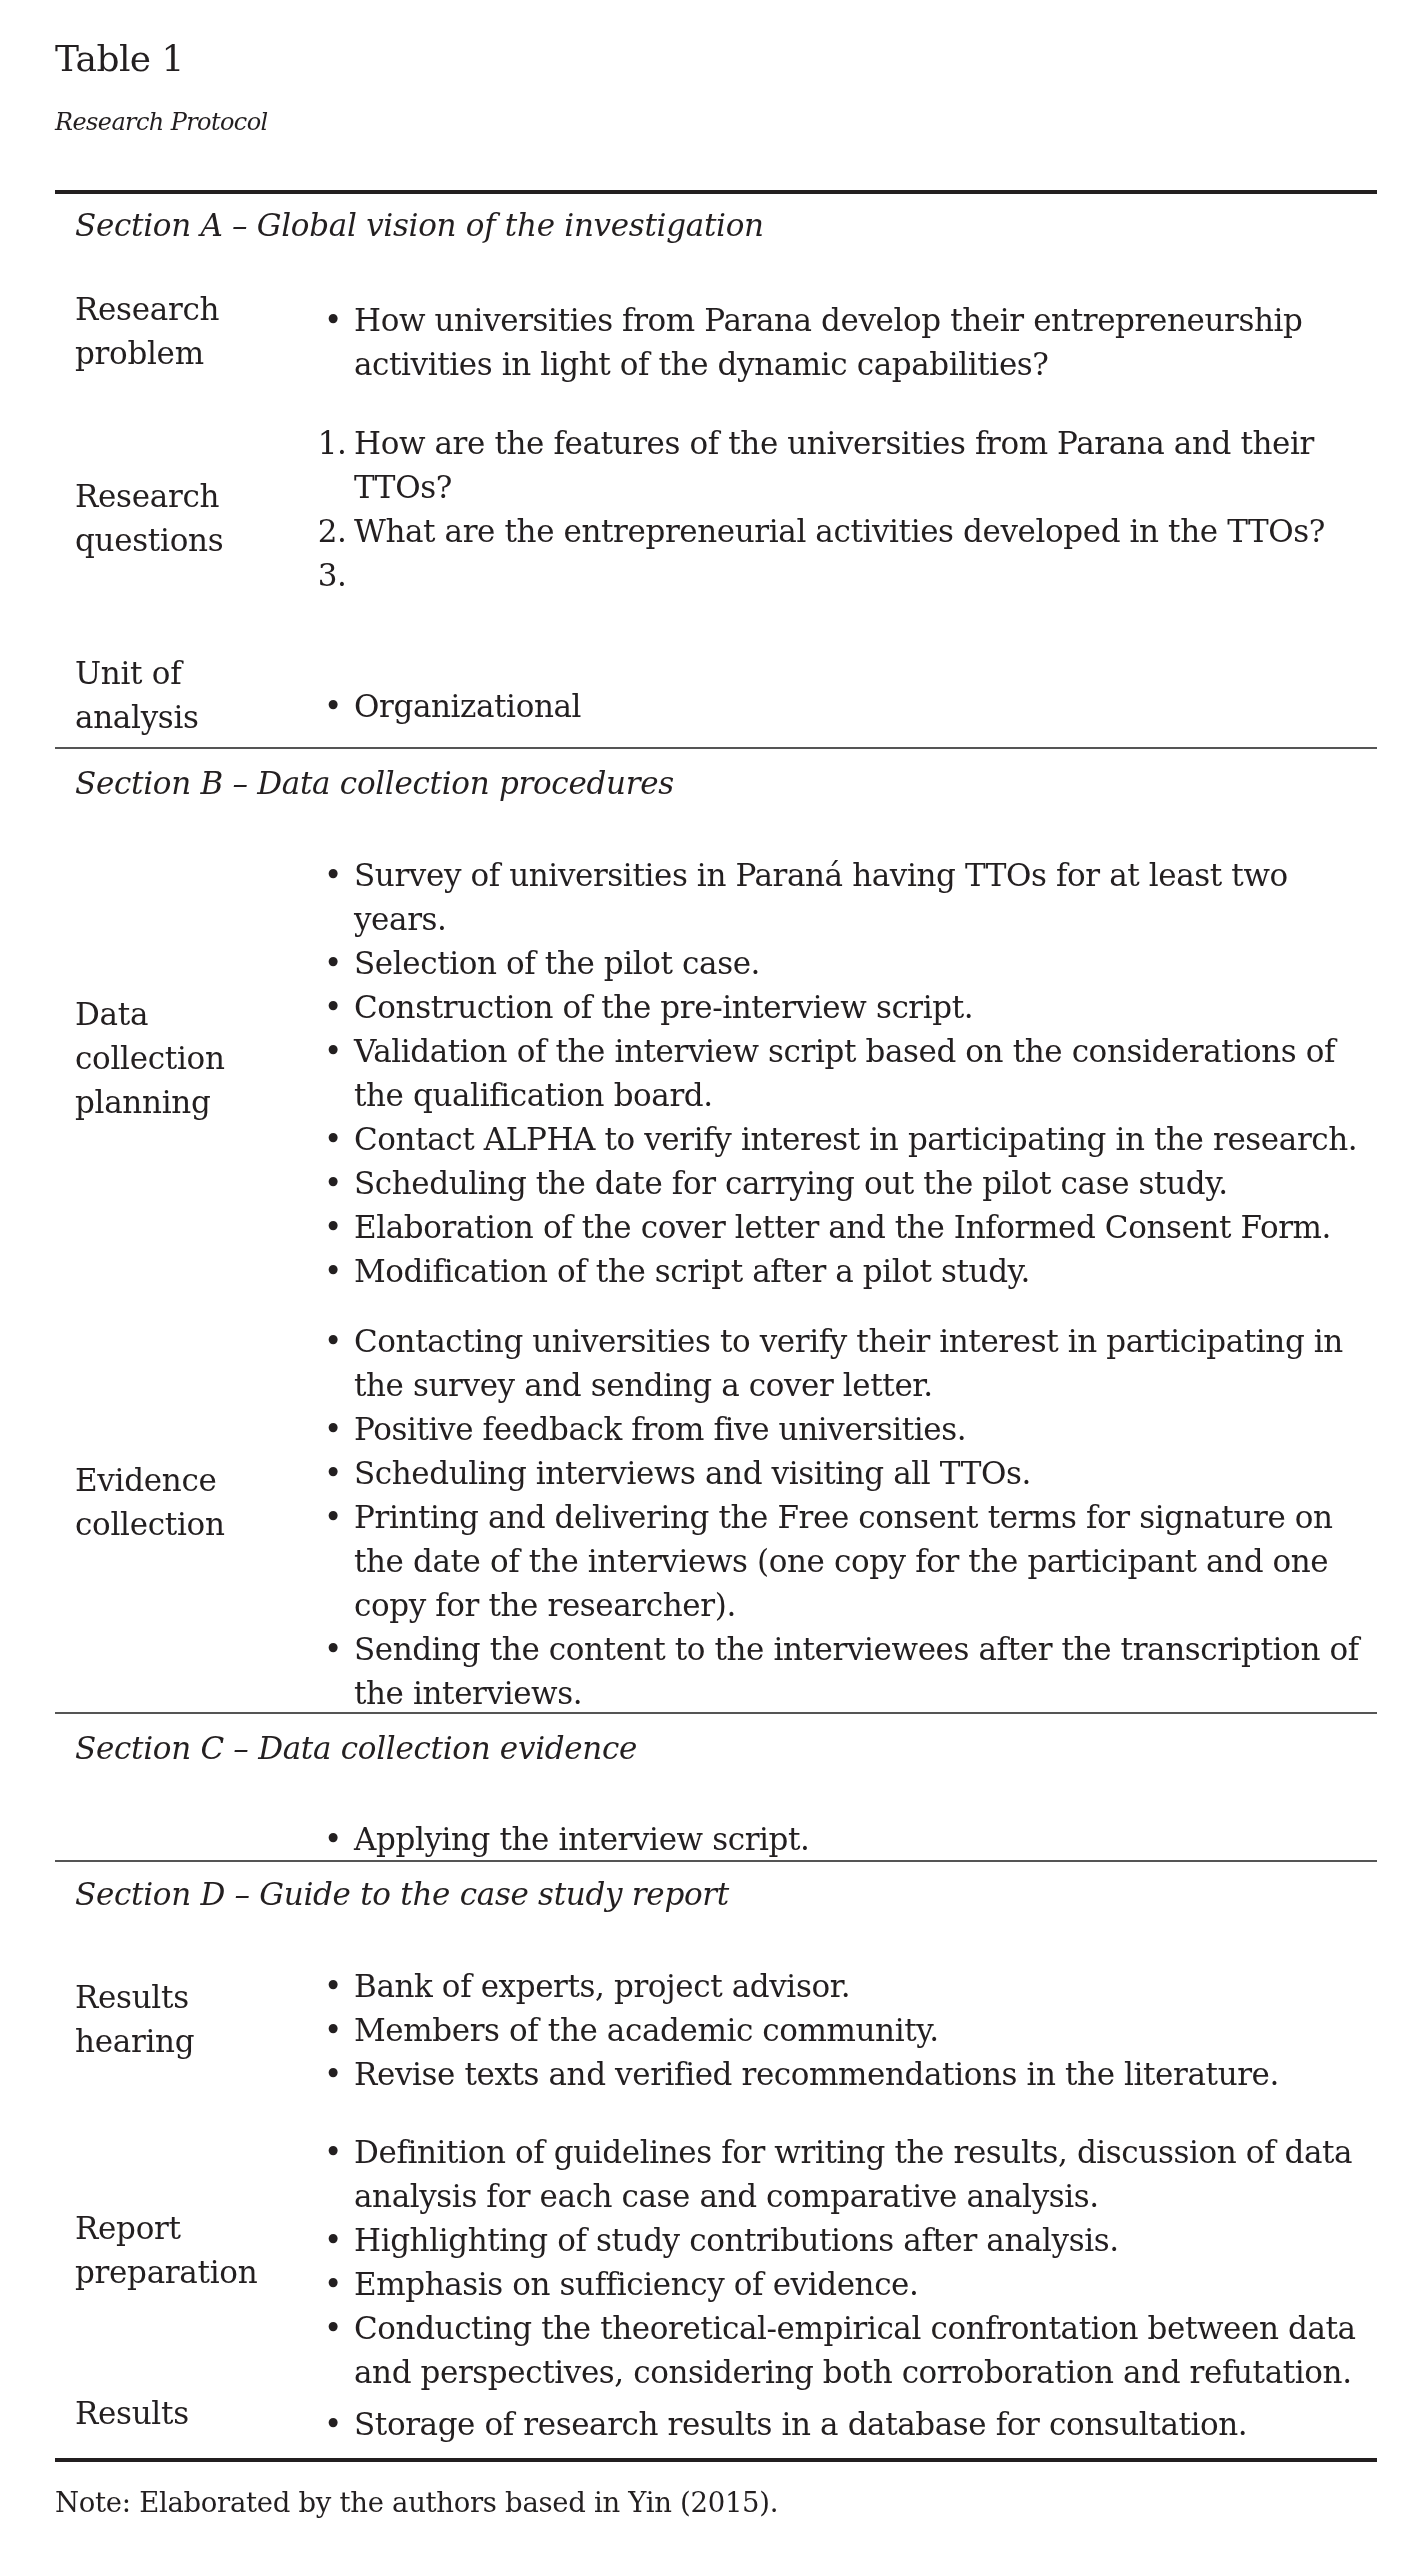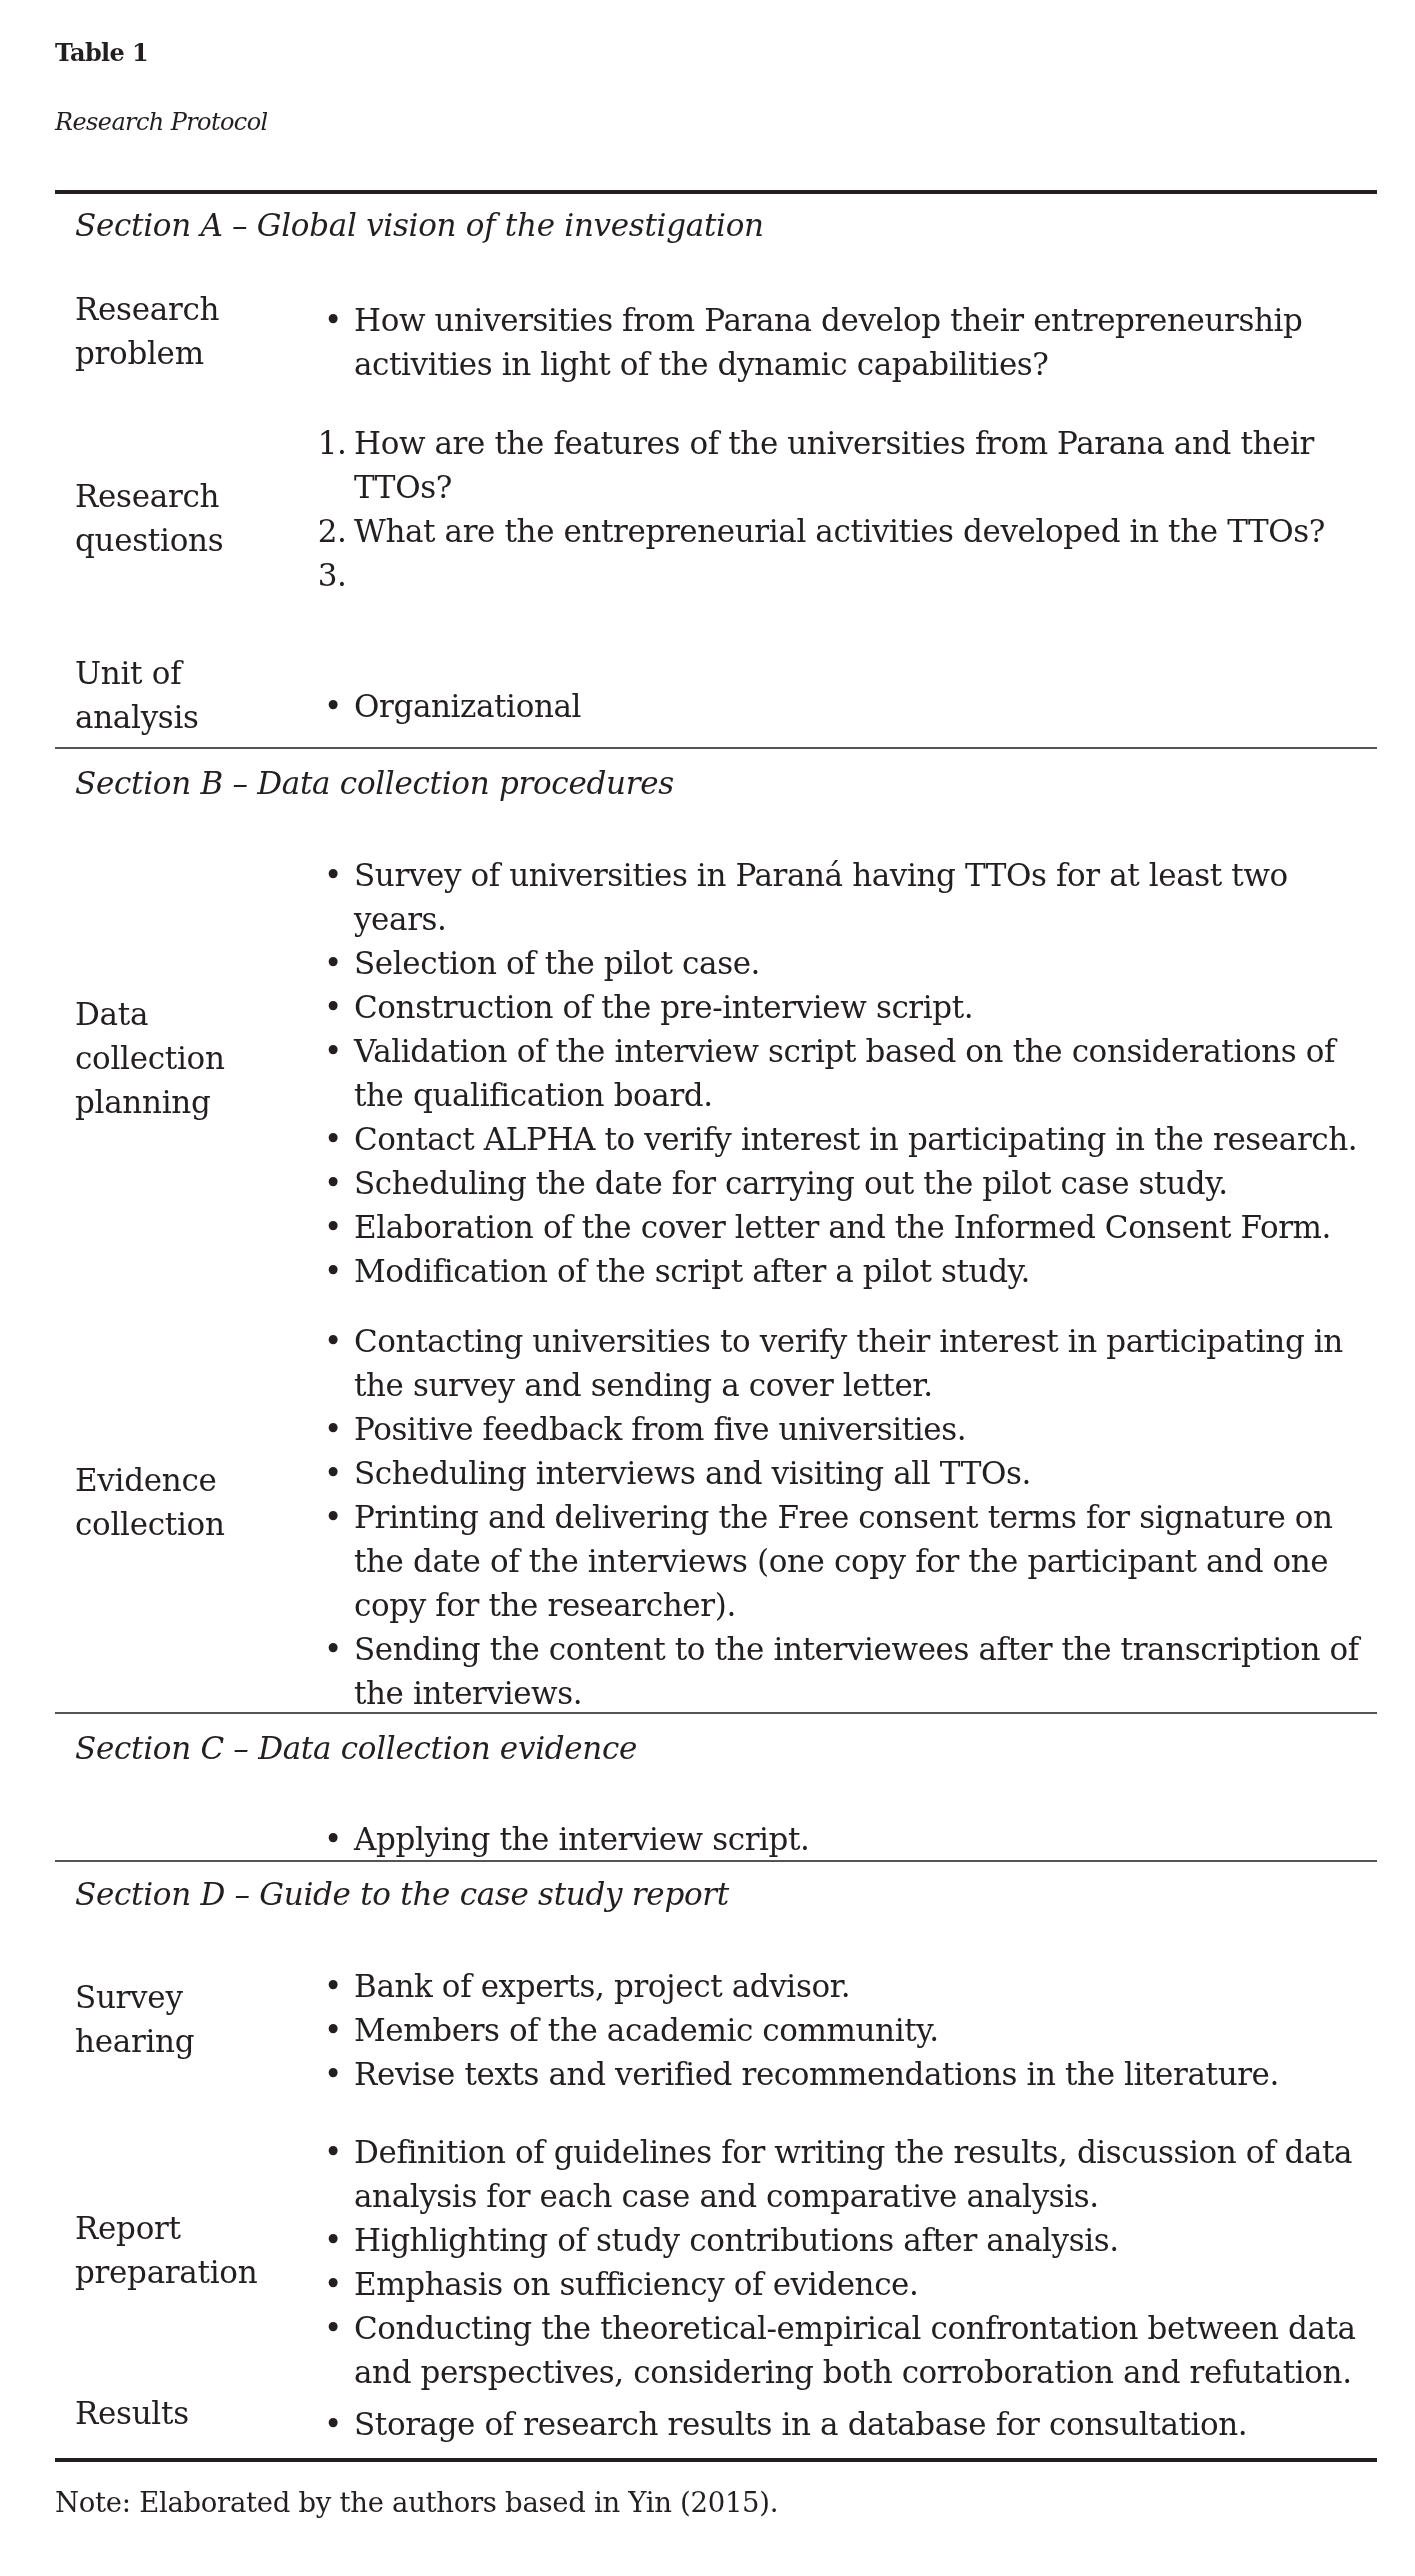--- a/index.html
+++ b/index.html
@@ -2,21 +2,21 @@
 <html style="font-size:10px"><head>
 <meta charset="utf-8">
 <style>
   html, body { margin: 0; padding: 0; background: #ffffff; }
   body {
     width: 1416px; height: 2576px; position: relative; overflow: hidden;
     font-family: "DejaVu Serif", "Liberation Serif", serif;
     color: #231f20;
   }
   .page { position: absolute; left: 55px; top: 0; width: 1322px; }
-  .table-label { position: absolute; top: 38px; left: 0; font-weight: bold; font-size: 24px; letter-spacing: -0.6px; }
+  .table-label { position: absolute; top: 38px; left: 0; font-weight: normal; font-size: 36px; letter-spacing: -0.6px; }
   .table-title { position: absolute; top: 108px; left: 0; font-style: italic; font-size: 24px; letter-spacing: -0.6px; text-align: center; }
   .rule-thick { position: absolute; left: 0; width: 1322px; height: 4.4px; background: #231f20; }
   .rule-thin { position: absolute; left: 0; width: 1322px; height: 1.9px; background: #555; }
   .section-head { position: absolute; left: 20px; font-style: italic; font-size: 31px; letter-spacing: -0.3px; }
   .row-label { position: absolute; left: 20px; width: 238px; font-size: 31px; line-height: 44px; letter-spacing: -0.3px; }
   .items { position: absolute; left: 258px; width: 1064px; margin: 11px; padding: 0; list-style: none; font-size: 31px; line-height: 44px; letter-spacing: -0.4px; }
   .items li { position: relative; padding-left: 30px; }
   .items.bullets li::before { content: "\2022"; position: absolute; left: 0; top: 0; }
   .items.numbered li .num { position: absolute; left: -6.3px; top: 0; }
   .note { position: absolute; left: 0; top: 2486px; font-size: 27.5px; letter-spacing: -0.3px; }
@@ -78,21 +78,21 @@
 
   <div class="section-head" style="top:1730px">Section C – Data collection evidence</div>
   <ul class="items bullets" style="top:1806px">
     <li>Applying the interview script.</li>
   </ul>
 
   <div class="rule-thin" style="top:1860px"></div>
 
   <div class="section-head" style="top:1876px">Section D – Guide to the case study report</div>
 
-  <div class="row-label" style="top:1975px; width:156px">Survey hearing</div>
+  <div class="row-label" style="top:1975px; width:156px">Results hearing</div>
   <ul class="items bullets" style="top:1953px">
     <li>Bank of experts, project advisor.</li>
     <li>Members of the academic community.</li>
     <li>Revise texts and verified recommendations in the literature.</li>
   </ul>
 
   <div class="row-label" style="top:2206px; width:207px">Report preparation</div>
   <ul class="items bullets" style="top:2119px">
     <li>Definition of guidelines for writing the results, discussion of data analysis for each case and comparative analysis.</li>
     <li>Highlighting of study contributions after analysis.</li>

